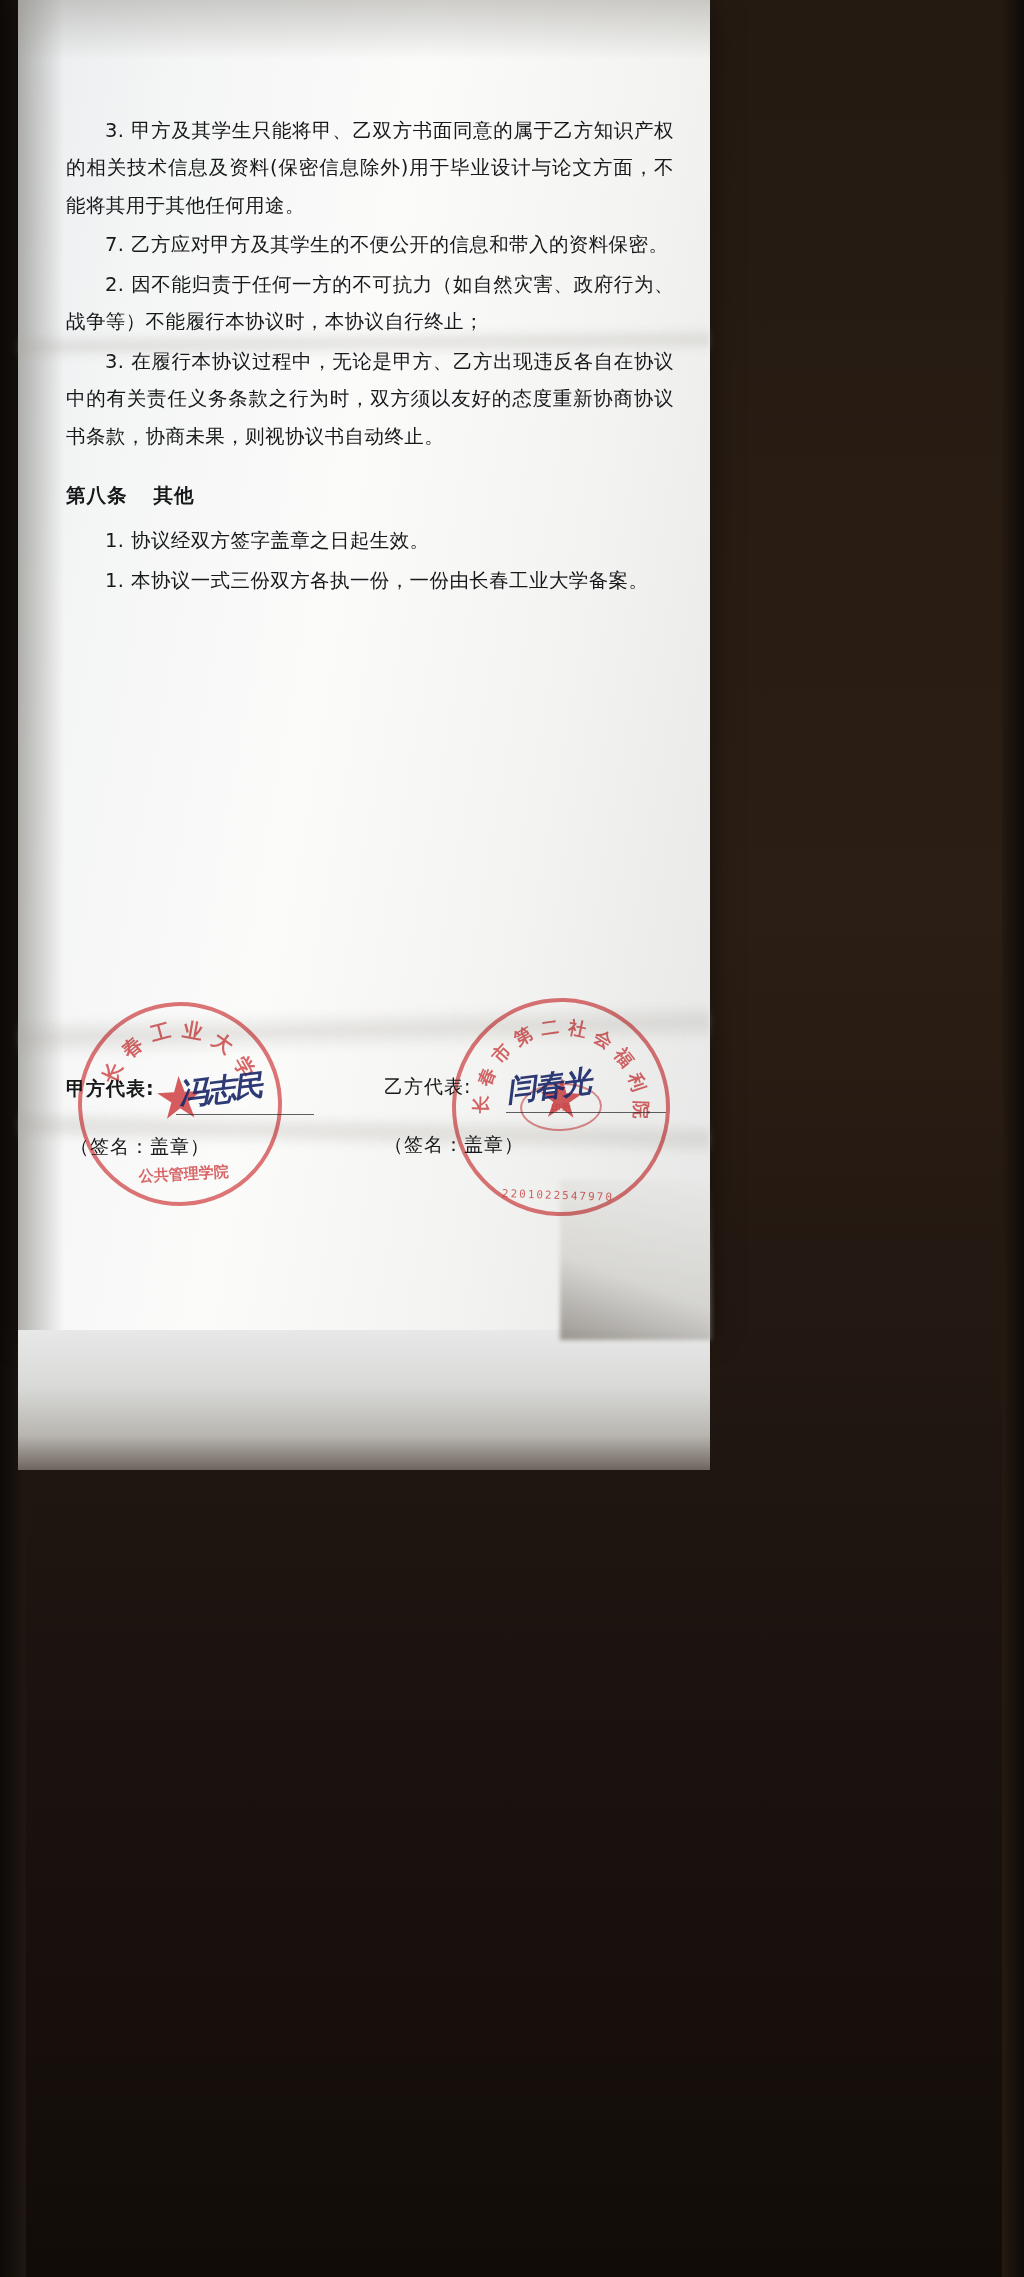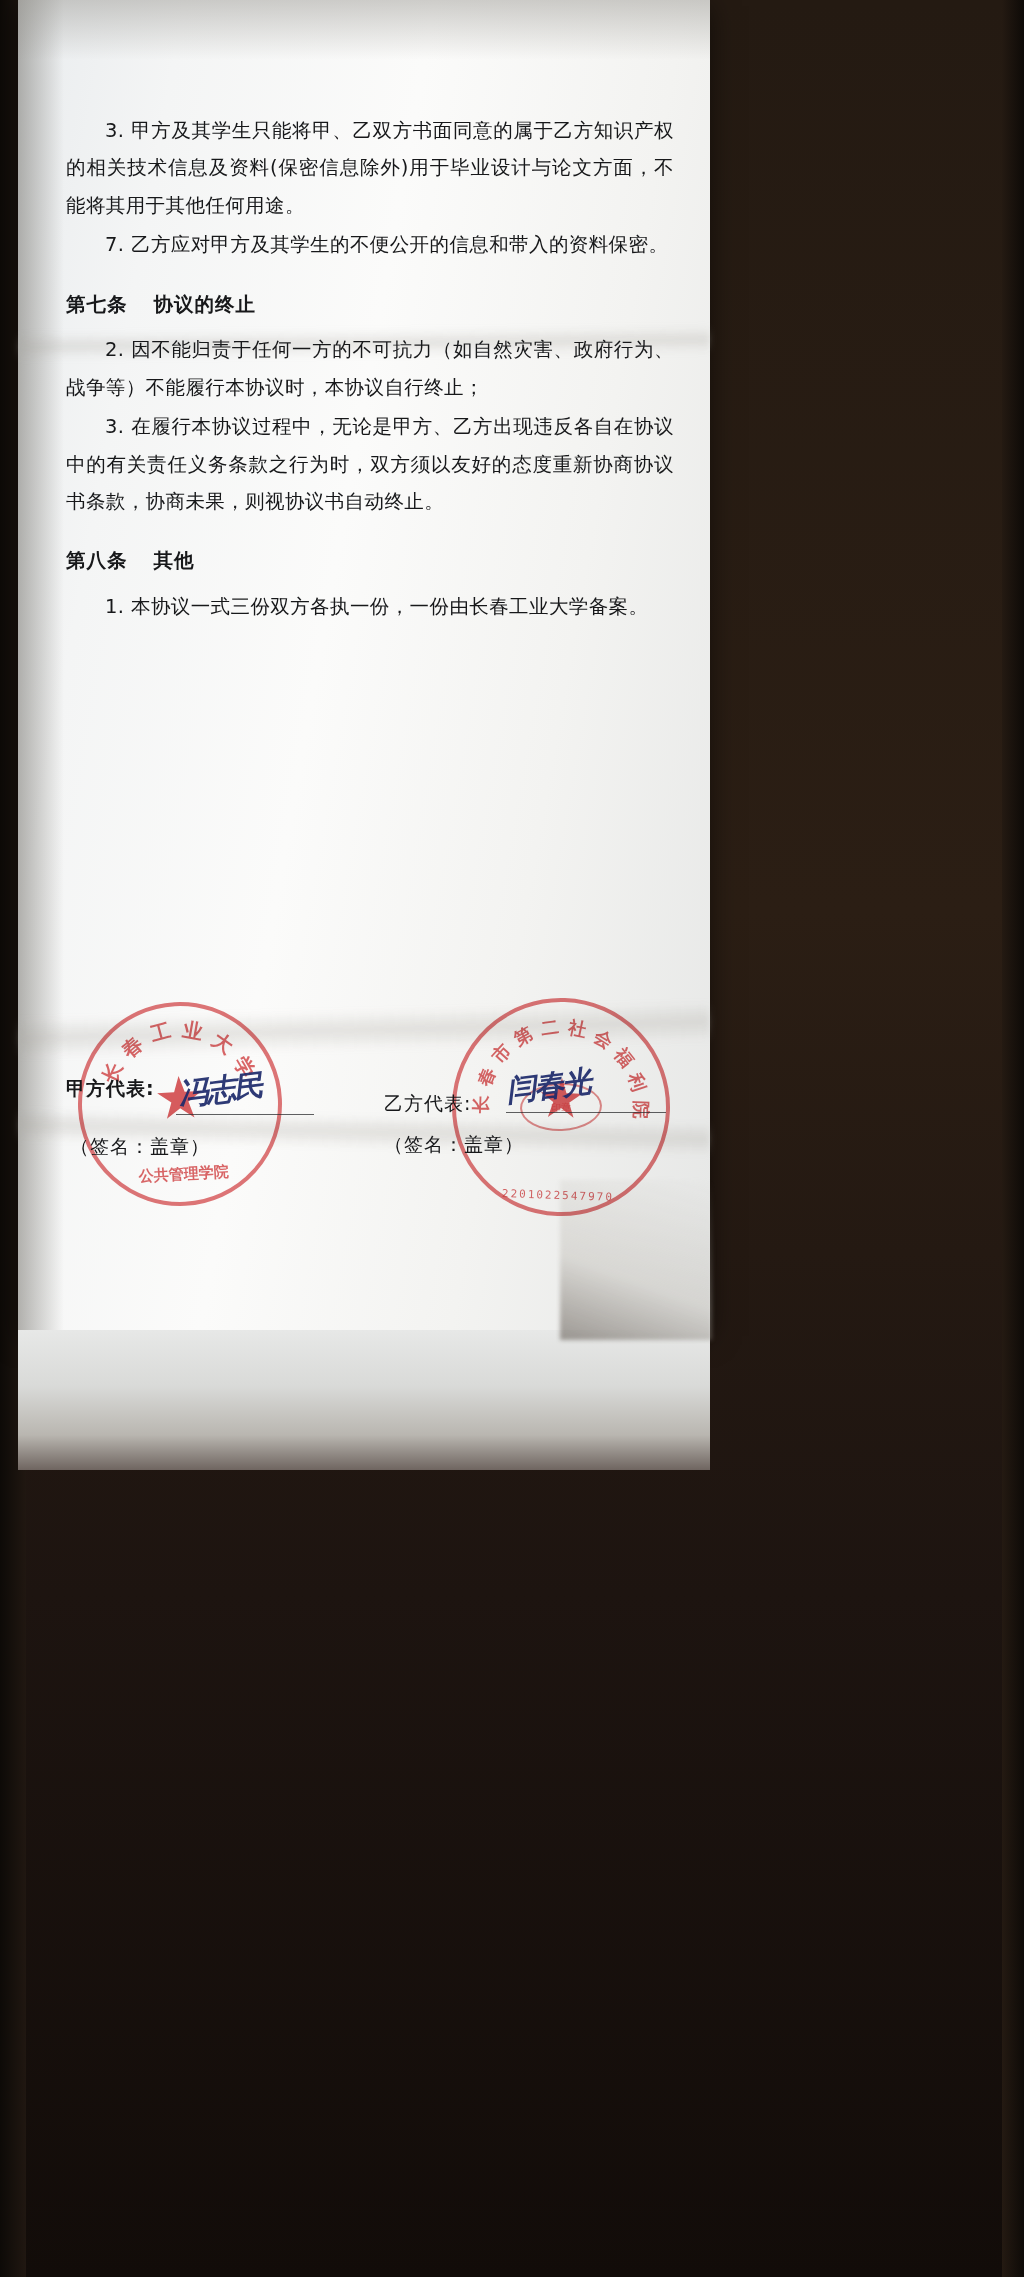--- a/index.html
+++ b/index.html
@@ -116,21 +116,21 @@
     height: 120px;
     font-size: 19px;
     color: #17181a;
   }
   .sig-label {
     position: absolute;
     font-family: "DejaVu Sans", sans-serif;
     letter-spacing: 1px;
   }
   .sig-a { left: 0px; top: 28px; font-weight: bold; }
-  .sig-b { left: 318px; top: 43px; }
+  .sig-b { left: 318px; top: 26px; }
   .sig-note-a { left: 4px; top: 86px; }
   .sig-note-b { left: 318px; top: 84px; }
   .sig-line {
     position: absolute;
     height: 1px;
     background: #2a2b2d;
     opacity: 0.75;
   }
   .sig-line-a { left: 110px; top: 66px; width: 138px; }
   .sig-line-b { left: 440px; top: 64px; width: 160px; }
@@ -240,29 +240,27 @@
   <div class="paper-shade-top"></div>
   <div class="fold f1"></div>
   <div class="fold f2"></div>
   <div class="fold f3"></div>
   <div class="page-curl"></div>
 
   <div class="doc">
     <p class="para">3. 甲方及其学生只能将甲、乙双方书面同意的属于乙方知识产权的相关技术信息及资料(保密信息除外)用于毕业设计与论文方面，不能将其用于其他任何用途。</p>
     <p class="para">7. 乙方应对甲方及其学生的不便公开的信息和带入的资料保密。</p>
 
-    <div class="heading">
-      <span>第七条</span><span class="h-title">协议的终止</span>
-    </div>
     <p class="para">2. 因不能归责于任何一方的不可抗力（如自然灾害、政府行为、战争等）不能履行本协议时，本协议自行终止；</p>
     <p class="para">3. 在履行本协议过程中，无论是甲方、乙方出现违反各自在协议中的有关责任义务条款之行为时，双方须以友好的态度重新协商协议书条款，协商未果，则视协议书自动终止。</p>
 
     <div class="heading">
       <span>第八条</span><span class="h-title">其他</span>
     </div>
+    <p class="para">1. 协议经双方签字盖章之日起生效。</p>
     <p class="para">1. 本协议一式三份双方各执一份，一份由长春工业大学备案。</p>
   </div>
 
   <div class="stamp stamp-a">
     <div class="arc-text" id="arcA">
         <span style="font-size: 20px; transform: rotate(-62deg) translate(0px, -74px) rotate(0deg) translate(-50%, -50%);">长</span>
         <span style="font-size: 20px; transform: rotate(-37deg) translate(0px, -74px) rotate(0deg) translate(-50%, -50%);">春</span>
         <span style="font-size: 20px; transform: rotate(-12deg) translate(0px, -74px) rotate(0deg) translate(-50%, -50%);">工</span>
         <span style="font-size: 20px; transform: rotate(13deg) translate(0px, -74px) rotate(0deg) translate(-50%, -50%);">业</span>
         <span style="font-size: 20px; transform: rotate(38deg) translate(0px, -74px) rotate(0deg) translate(-50%, -50%);">大</span>

